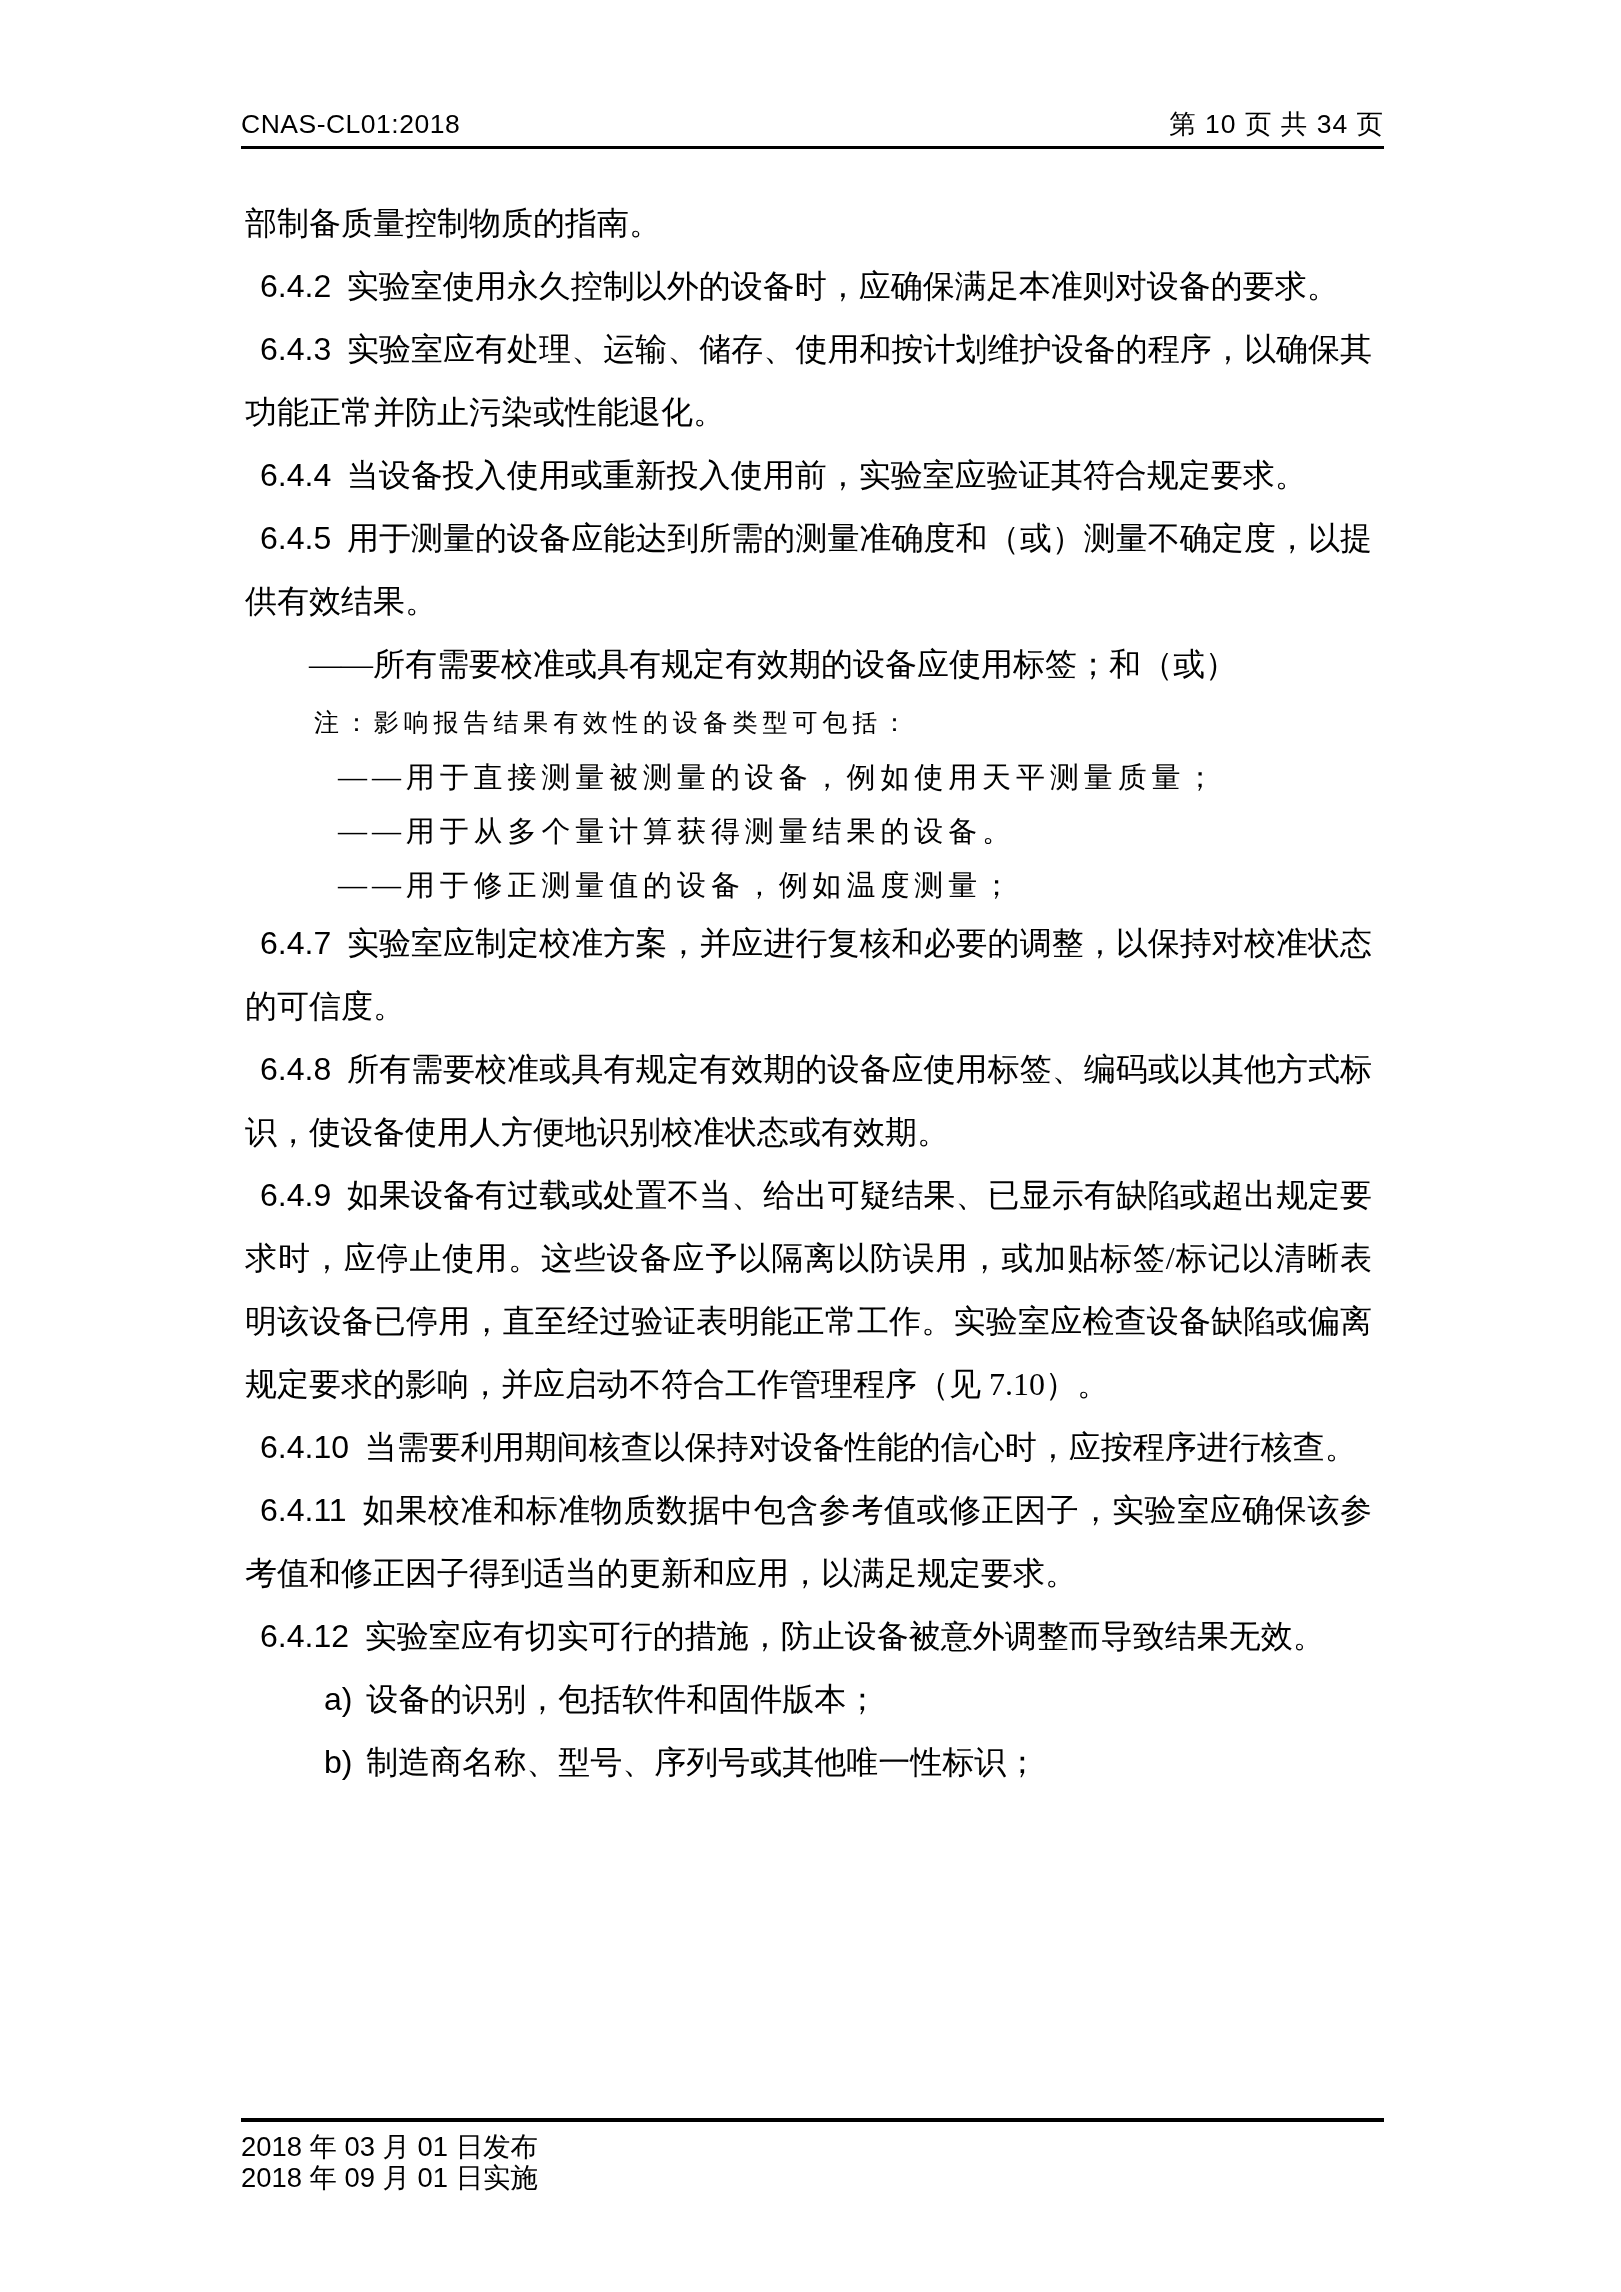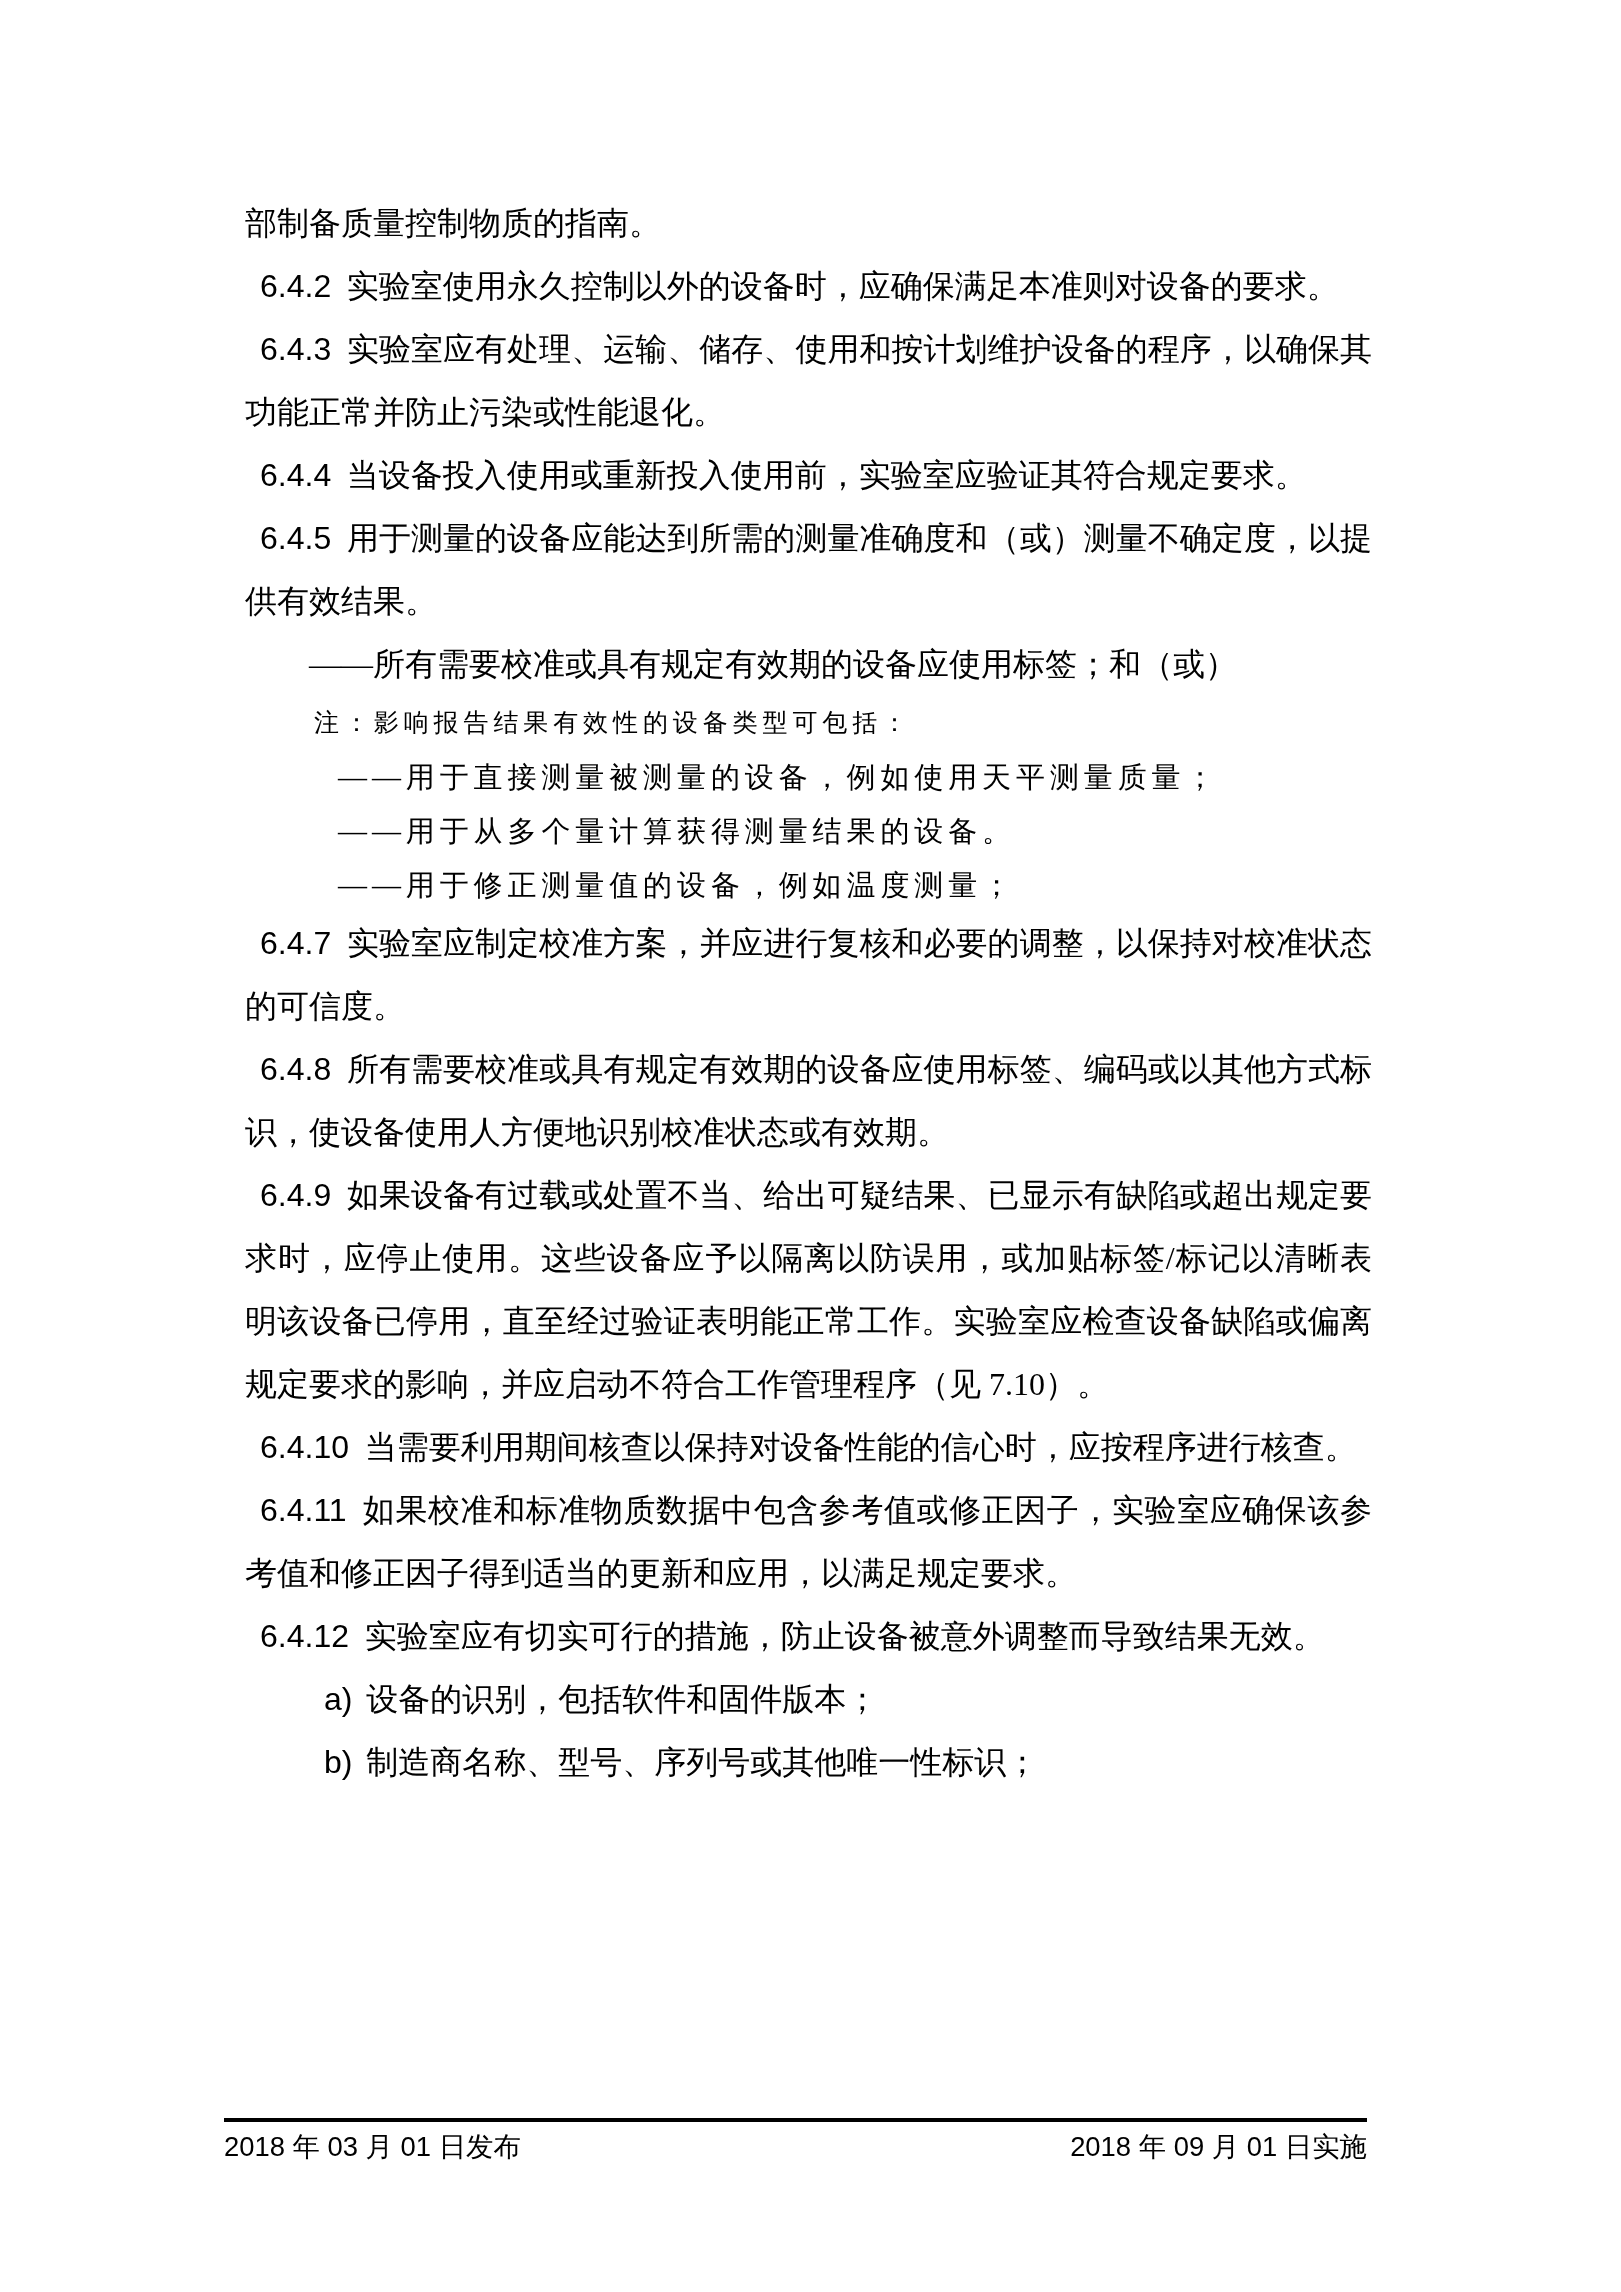--- a/index.html
+++ b/index.html
@@ -59,37 +59,42 @@
   .note-dash {
     padding-left: 93px;
     font-size: 29px;
     line-height: 54px;
     letter-spacing: 4.9px;
   }
   .list-item { padding-left: 64px; }
   .list-item .num { margin-right: 13.7px; }
   .page-footer {
     position: absolute;
-    left: 224px;
+    left: 241px;
     top: 2118px;
     width: 1143px;
     border-top: 4.9px solid #000000;
     padding-top: 8.8px;
     display: flex;
     justify-content: space-between;
     font-size: 27.4px;
     line-height: 31px;
     font-family: "Liberation Sans", "DejaVu Sans", sans-serif;
+    flex-direction: column;
   }
 </style>
 </head>
 <body>
 
 <div class="page">
 
+  <div class="page-header">
+    <span class="doc-code">CNAS-CL01:2018</span>
+    <span class="page-info">第 10 页 共 34 页</span>
+  </div>
 
   <div class="doc-body">
     <p><span>部制备质量控制物质的指南。</span></p>
 
     <p><span class="num">6.4.2</span><span>实验室使用永久控制以外的设备时，应确保满足本准则对设备的要求。</span></p>
 
     <p><span class="num">6.4.3</span><span>实验室应有处理、运输、储存、使用和按计划维护设备的程序，以确保其功能正常并防止污染或性能退化。</span></p>
 
     <p><span class="num">6.4.4</span><span>当设备投入使用或重新投入使用前，实验室应验证其符合规定要求。</span></p>
 

